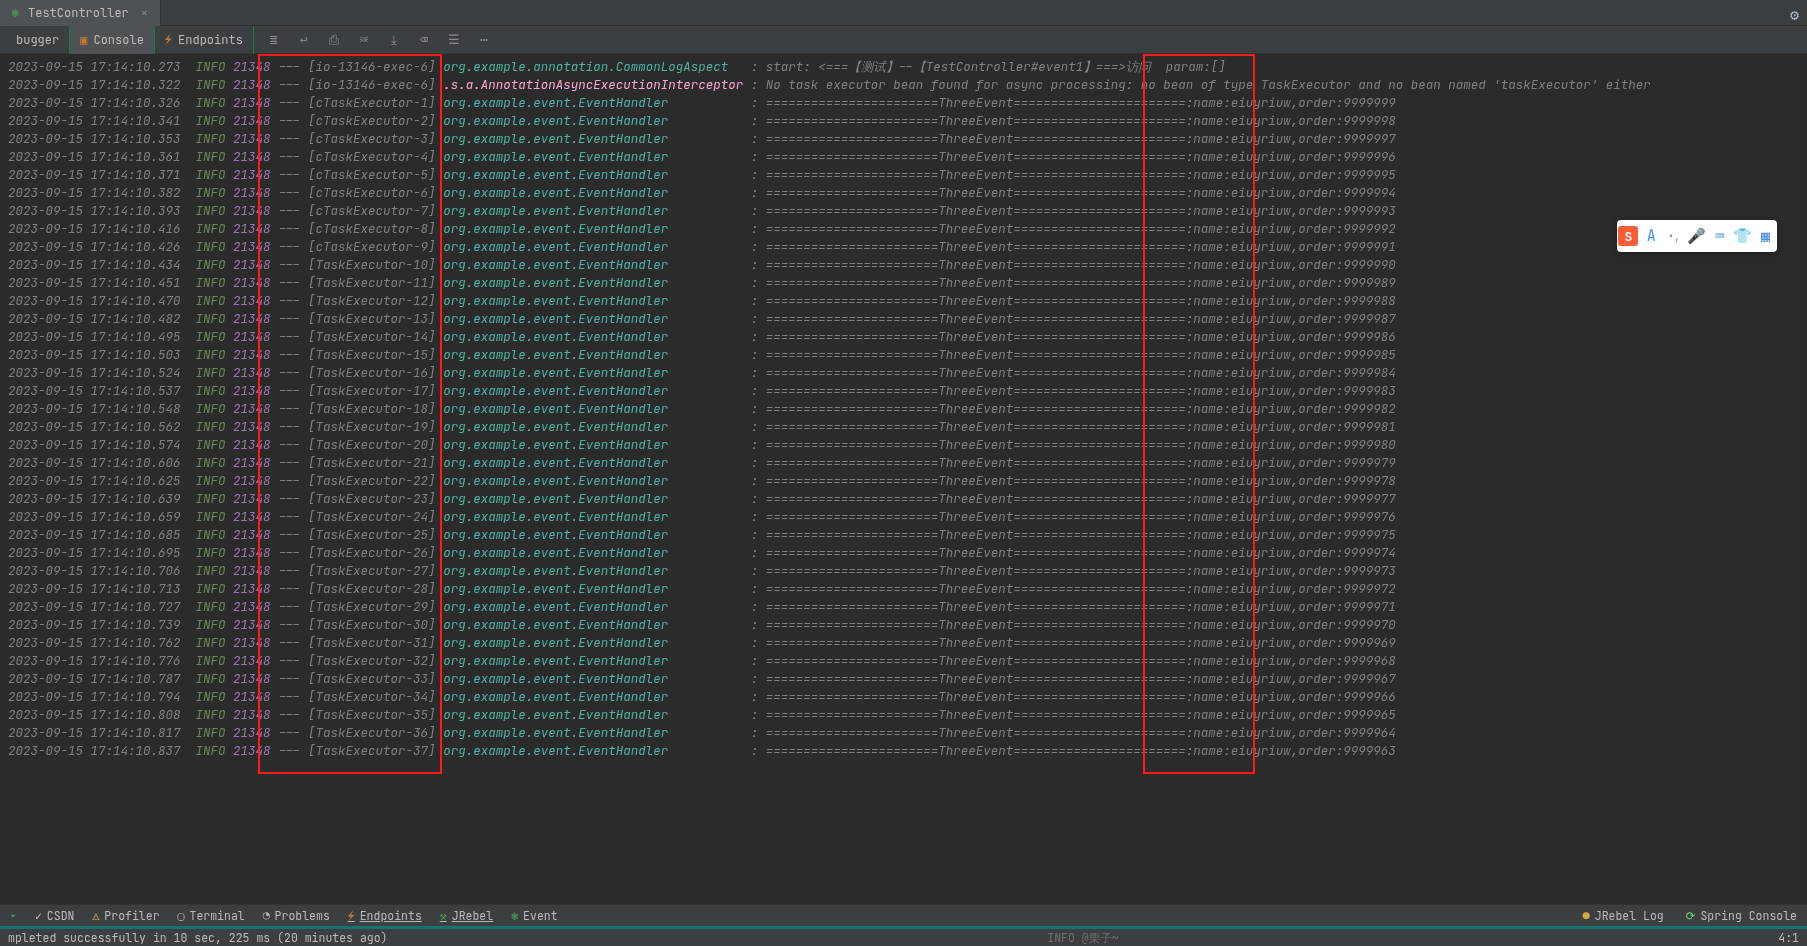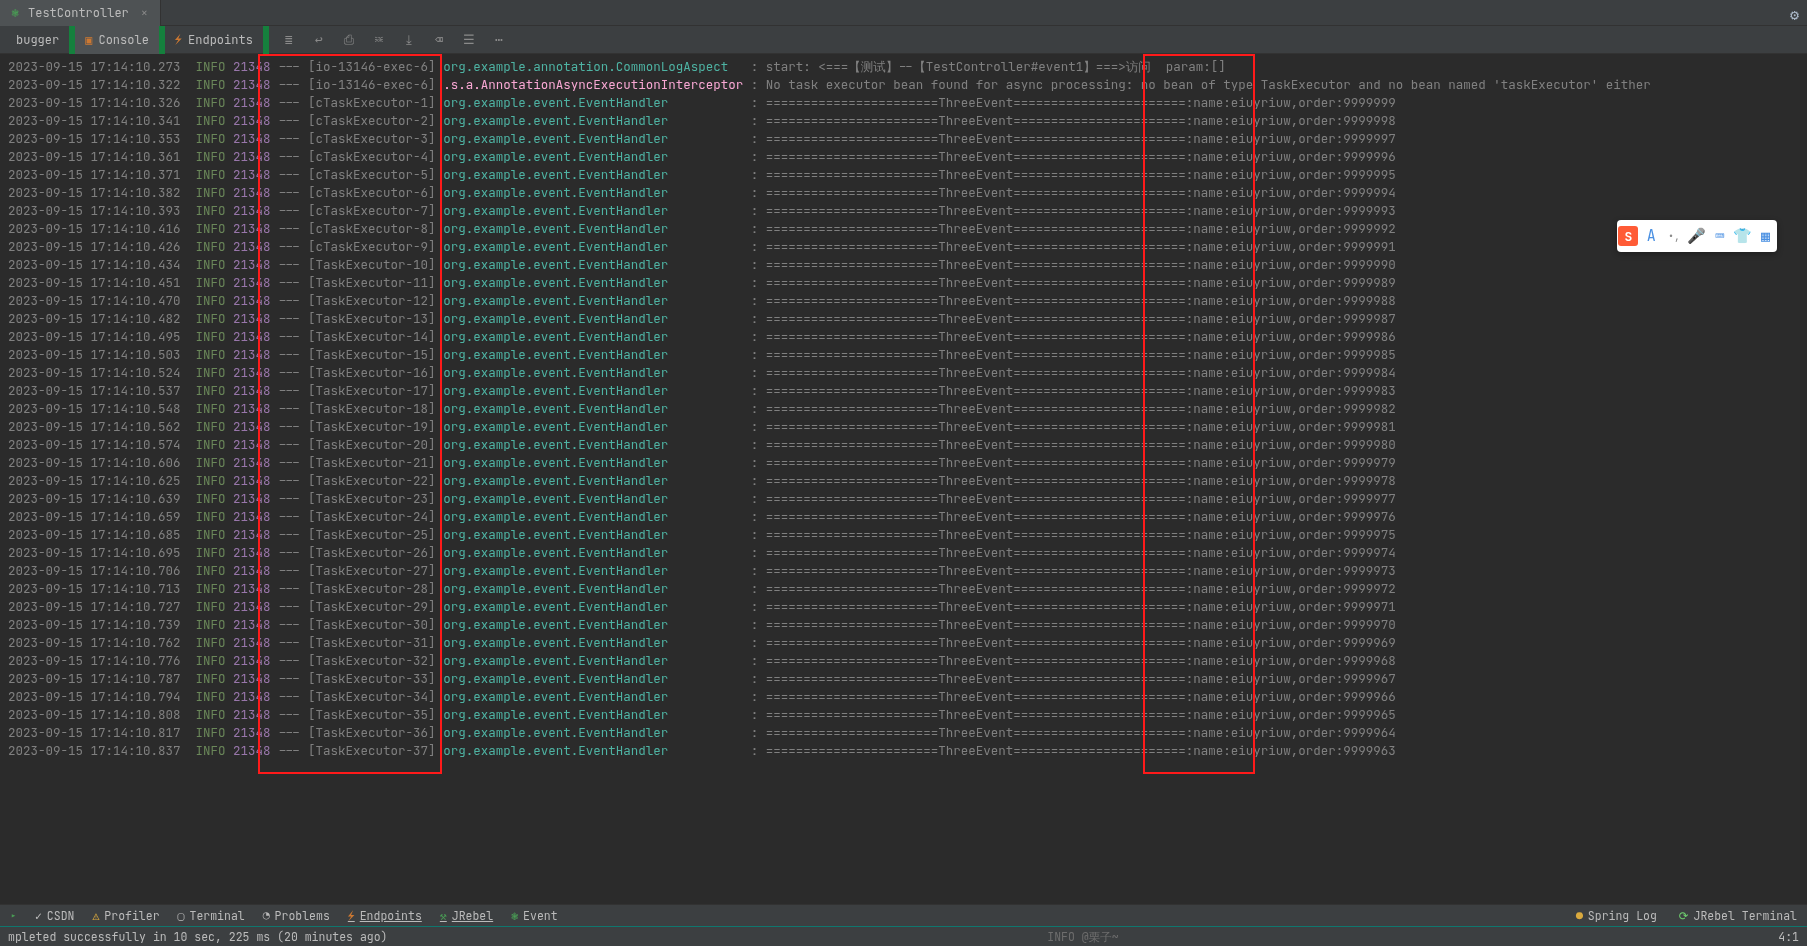--- a/index.html
+++ b/index.html
@@ -42,30 +42,31 @@
     background:#3c3f41;
     display:flex;
     align-items:center;
     border-bottom:1px solid #323232;
   }
   .side-tab{
     height:28px;
     padding:0 10px;
     display:flex;align-items:center;gap:6px;
     font-size:12px;color:#bbbbbb;
-    border-right:6px solid #15803d;
+    border-right:1px solid #15803d;
   }
   .side-tab.active{background:#4e5254;}
   .mini-icons{display:flex;gap:14px;padding-left:12px;color:#8a8a8a}
   .mini-icons span{display:inline-flex;width:16px;height:16px;align-items:center;justify-content:center;font-size:13px}
   .console-pane{
     position:relative;
     height:calc(100% - 26px - 28px - 22px - 20px);
     overflow:hidden;
     background:#2b2b2b;
+    font-style:italic;
   }
   .log-area{
     padding:4px 0 0 8px;
     line-height:18px;
     white-space:pre;
   }
   .log-line{height:18px;}
   .ts{color:#808080}
   .lvl{color:#6a8759}
   .pid{color:#9876aa}
@@ -92,21 +93,21 @@
     position:absolute;left:0;right:0;bottom:20px;height:22px;
     background:#3c3f41;border-top:1px solid #323232;
     display:flex;align-items:center;justify-content:flex-start;
     font-size:11.5px;color:#bbbbbb;gap:18px;padding:0 10px;
   }
   .tool-strip .item{display:flex;align-items:center;gap:5px}
   .tool-strip .item.underline{text-decoration:underline}
   .tool-strip .right{margin-left:auto;display:flex;gap:22px;align-items:center}
   .status-bar{
     position:absolute;left:0;right:0;bottom:0;height:20px;
-    background:#3c3f41;border-top:1px solid #0f766e;
+    background:#3c3f41;border-top:3px solid #0f766e;
     display:flex;align-items:center;font-size:11.5px;color:#bbbbbb;
     padding:0 8px;justify-content:space-between;
   }
   .small-green{color:#499c54}
   .small-orange{color:#cc7832}
   .small-yellow{color:#d9a93e}
   .ime-s{background:#ff5b36;color:#fff;border-radius:3px;font-weight:bold;font-size:13px}
 </style>
 </head>
 <body>
@@ -189,25 +190,25 @@
       <span class="small-green">⚒</span>
       <span>JRebel</span>
     </span>
   <span class="item">
       <span class="small-green">❃</span>
       <span>Event</span>
     </span>
   <div class="right">
     <span class="item">
         <span class="small-yellow">●</span>
-        <span>Spring Log</span>
+        <span>JRebel Log</span>
       </span>
     <span class="item">
         <span style="color:#6fcf6f">⟳</span>
-        <span>JRebel Terminal</span>
+        <span>Spring Console</span>
       </span>
   </div>
 </div>
 
 <div class="status-bar">
   <span>mpleted successfully in 10 sec, 225 ms (20 minutes ago)</span>
   <span style="color:#6d6d6d">INFO @栗子~</span>
   <span>4:1</span>
 </div>
 

